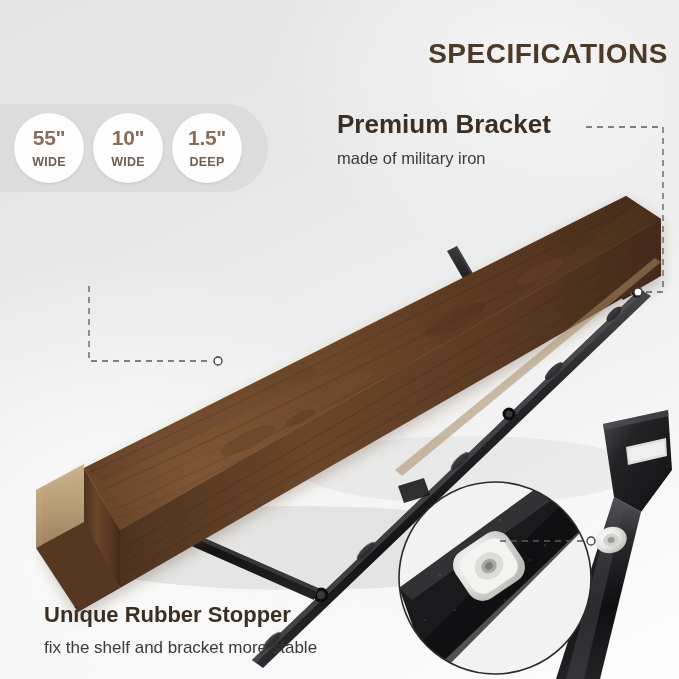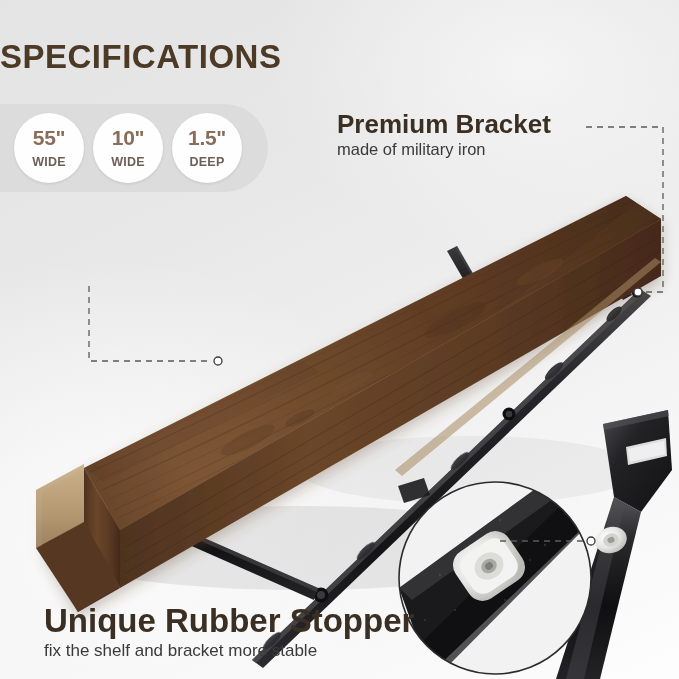--- a/index.html
+++ b/index.html
@@ -18,22 +18,22 @@
       radial-gradient(ellipse 500px 420px at 16% 78%, #fbfbfb 0%, rgba(251,251,251,0) 65%),
       linear-gradient(155deg, #e4e4e4 0%, #e7e7e7 28%, #efefef 56%, #f7f7f7 78%, #fdfdfd 100%);
   }
 
   
   .title {
     position: absolute;
     left: 0;
     top: 38px;
     width: 668px;
-    text-align: left;
-    font-size: 33px;
+    text-align: right;
+    font-size: 28px;
     font-weight: bold;
     letter-spacing: 0.5px;
     color: #4c3a26;
   }
 
   
   .spec-strip {
     position: absolute;
     left: -22px;
     top: 104px;
@@ -88,27 +88,27 @@
     font-size: 26px;
     font-weight: bold;
     color: #3b2f24;
     line-height: 1.08;
     white-space: nowrap;
   }
   .callout-sub {
     font-size: 16.5px;
     color: #3a3a3a;
     line-height: 1.15;
-    margin-top: 2px;
+    margin-top: 11px;
     white-space: nowrap;
   }
   #callout-bracket { left: 337px; top: 110px; }
   #callout-wood    { left: 22px;  top: 226px; }
   #callout-stopper { left: 44px;  top: 603px; }
-  #callout-stopper .callout-title { font-size: 33px; }
+  #callout-stopper .callout-title { font-size: 22px; }
   #callout-stopper .callout-sub   { font-size: 17px; }
 
   
   .layer {
     position: absolute;
     left: 0; top: 0;
     width: 679px; height: 679px;
     overflow: visible;
   }
   .layer-lines { pointer-events: none; }

